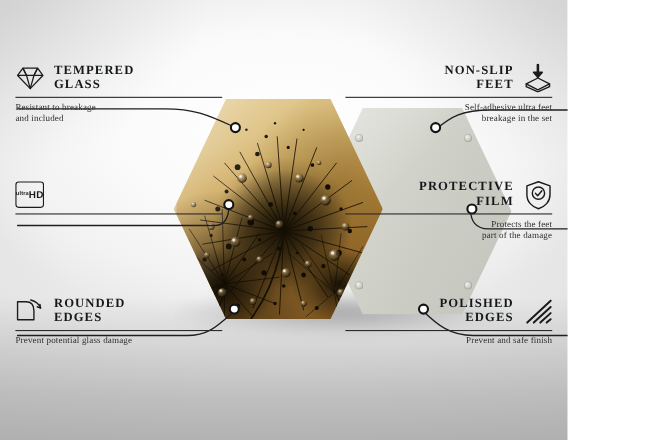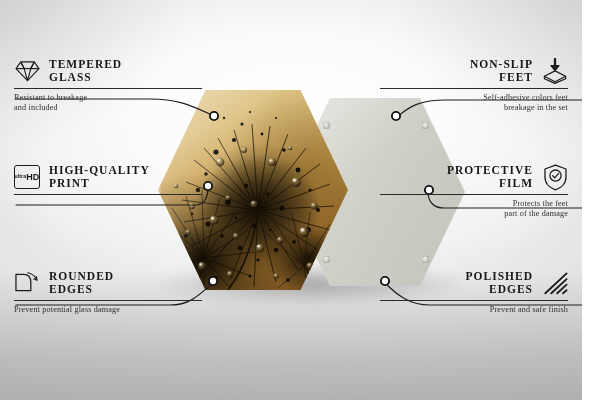--- a/index.html
+++ b/index.html
@@ -2,21 +2,21 @@
 <html><head>
 <meta charset="utf-8">
 <title>Product Features Infographic</title>
 <style>
   html,body{margin:0;padding:0;}
   body{
     width:600px;height:400px;overflow:hidden;
     font-family:"Liberation Serif", serif;
     background:#ffffff;
   }
-  #stage{position:relative;width:582px;height:400px;overflow:hidden;}
+  #stage{position:relative;width:516px;height:400px;overflow:hidden;}
 
   
   .bg-base{position:absolute;inset:0;
     background:
       radial-gradient(ellipse 60% 45% at 50% 30%, #ffffff 0%, #fbfbfb 45%, #f2f2f2 80%, #eaeaea 100%),
       linear-gradient(180deg,#fdfdfd 0%,#f7f7f7 55%,#ededed 100%);
   }
   .bg-floor{position:absolute;left:0;right:0;bottom:0;height:130px;
     background:linear-gradient(180deg,rgba(205,205,205,0) 0%,rgba(196,196,196,.55) 35%,rgba(186,186,186,.85) 70%,rgba(178,178,178,.95) 100%);
   }
@@ -330,24 +330,20 @@
   </div>
 
   <div class="feat left" style="top:164px;">
     <div class="feat-head">
       <span class="feat-icon">
         <span class="uhd">
           <span class="uhd-top">ultra</span>
           <span class="uhd-bot">HD</span>
         </span>
       </span>
-      <span class="feat-title">
-        <span>HIGH-QUALITY</span><br>
-        <span>PRINT</span>
-      </span>
     </div>
     <div class="feat-rule"></div>
   </div>
 
   <div class="feat left" style="top:270px;">
     <div class="feat-head">
       <span class="feat-icon">
         <svg width="26" height="24" viewBox="0 0 27 25" fill="none" stroke="#1b1b1b" stroke-width="1.3" stroke-linecap="round" stroke-linejoin="round">
           <path d="M2 3.5 H10 C15 3.5 17.5 7 17.5 12 V20.5 H2 Z"></path>
           <path d="M14.5 1.8 C19 3 22.4 5.6 23.8 9.4"></path>
@@ -375,21 +371,21 @@
           <path d="M2.5 19 V21.6 L13.5 26.4 L24.5 21.6 V19"></path>
         </svg>
       </span>
       <span class="feat-title">
         <span>NON-SLIP</span><br>
         <span>FEET</span>
       </span>
     </div>
     <div class="feat-rule"></div>
     <div class="feat-desc">
-      <span>Self-adhesive colors feet</span><br>
+      <span>Self-adhesive ultra feet</span><br>
       <span>breakage in the set</span>
     </div>
   </div>
 
   <div class="feat right" style="top:164px;">
     <div class="feat-head">
       <span class="feat-icon">
         <svg width="25" height="27" viewBox="0 0 25 27" fill="none" stroke="#1b1b1b" stroke-width="1.3" stroke-linejoin="round" stroke-linecap="round">
           <path d="M12.5 1.2 L23 5 V13 C23 19.4 18.4 24 12.5 25.8 C6.6 24 2 19.4 2 13 V5 Z"></path>
           <circle cx="12.5" cy="11.6" r="5.6"></circle>

